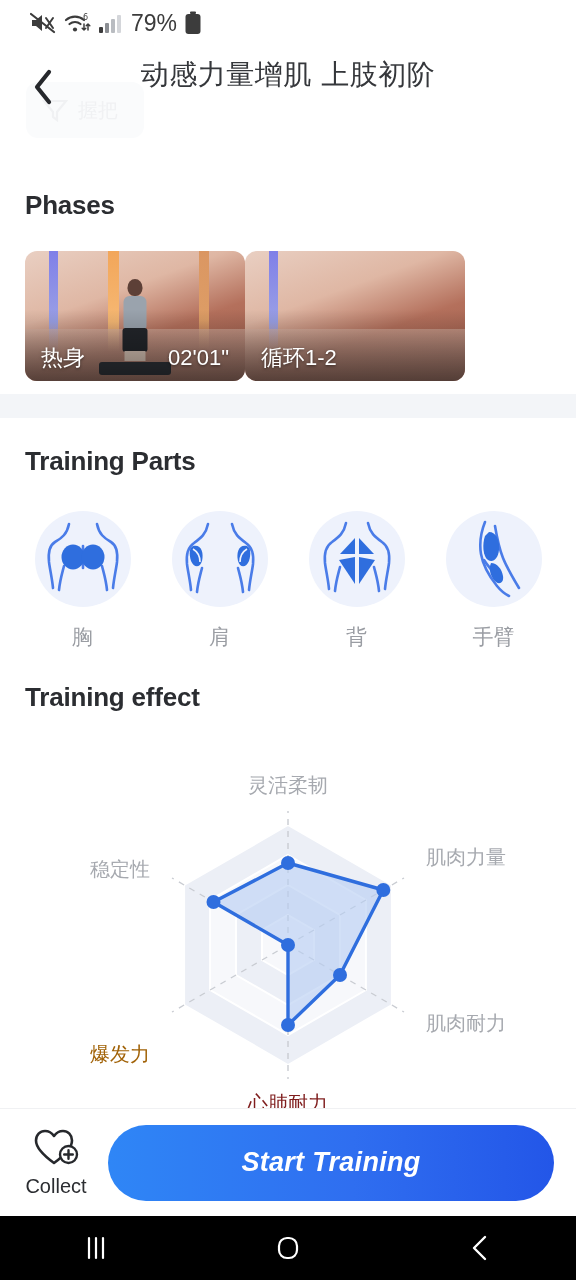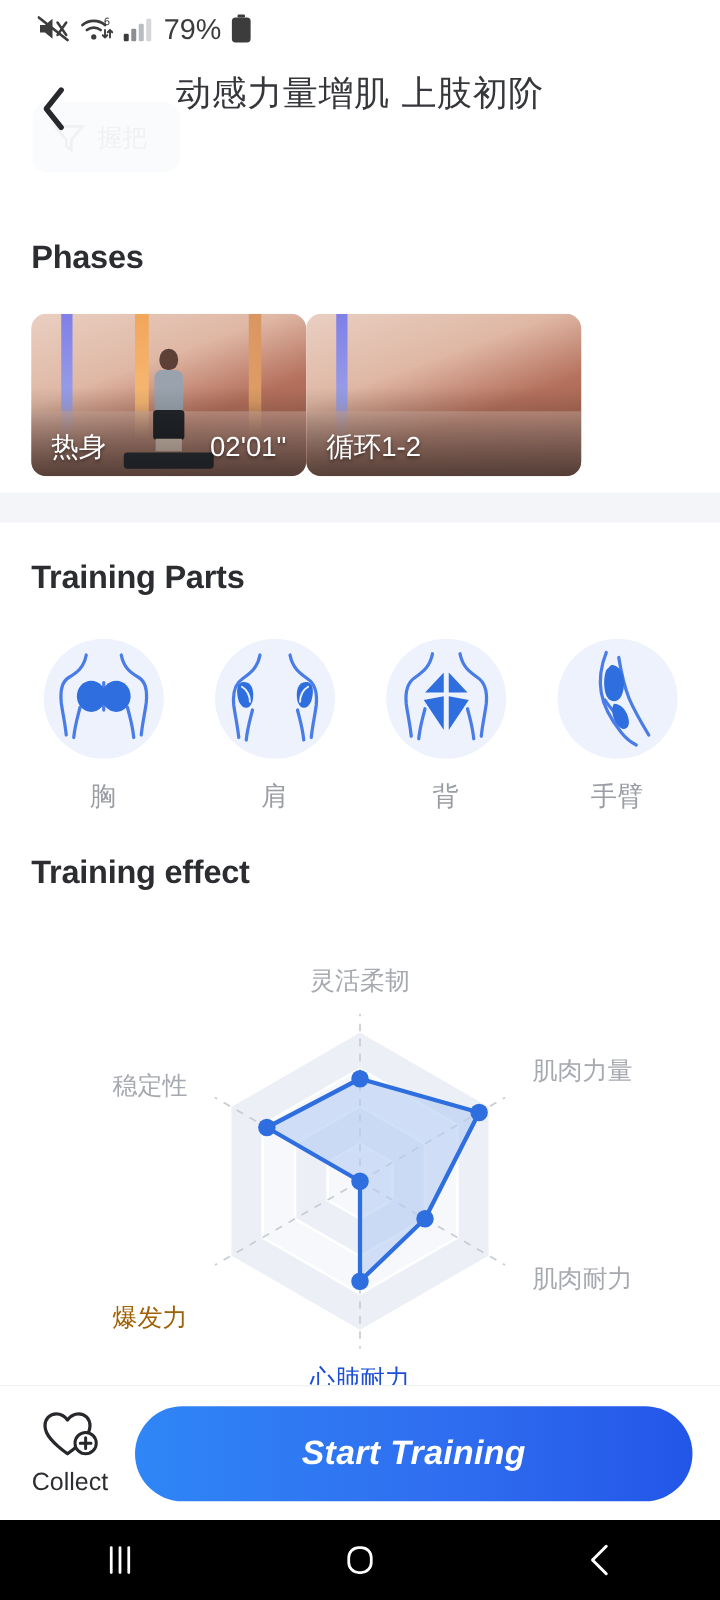--- a/index.html
+++ b/index.html
@@ -351,21 +351,21 @@
             <circle cx="340.0" cy="256.0" r="7" fill="#2f6ede"></circle>
             <circle cx="288.0" cy="306.0" r="7" fill="#2f6ede"></circle>
             <circle cx="288.0" cy="226.0" r="7" fill="#2f6ede"></circle>
             <circle cx="213.5" cy="183.0" r="7" fill="#2f6ede"></circle>
           </g>
       </svg>
       <div id="radar-labels">
           <div class="radar-label" style="color: rgb(166, 169, 175); left: 288px; top: 66px; transform: translate(-50%, -50%);">灵活柔韧</div>
           <div class="radar-label" style="color: rgb(166, 169, 175); left: 425.923px; top: 138px; transform: translate(0px, -50%);">肌肉力量</div>
           <div class="radar-label" style="color: rgb(166, 169, 175); left: 425.923px; top: 304px; transform: translate(0px, -50%);">肌肉耐力</div>
-          <div class="radar-label" style="color: #1d4ed8; left: 288px; top: 384px; transform: translate(-50%, -50%);">心肺耐力</div>
+          <div class="radar-label" style="color: #7f1d1d; left: 288px; top: 384px; transform: translate(-50%, -50%);">心肺耐力</div>
           <div class="radar-label" style="color: #a16207; left: 150.077px; top: 304px; transform: translate(-100%, -50%); margin-top: 31px;">爆发力</div>
           <div class="radar-label" style="color: rgb(166, 169, 175); left: 150.077px; top: 150px; transform: translate(-100%, -50%);">稳定性</div>
         </div>
     </div>
   </div>
 
   <div class="actionbar">
     <div class="collect">
       <svg width="46" height="42" viewBox="0 0 46 42">
         <path d="M21 36 C10 28 3 21 3 13.5 C3 8 7 4 12 4 C15.5 4 18.8 5.8 21 9 C23.2 5.8 26.5 4 30 4 C35 4 39 8 39 13.5 C39 21 32 28 21 36 Z" fill="none" stroke="#26282c" stroke-width="2.6" stroke-linejoin="round"></path>

